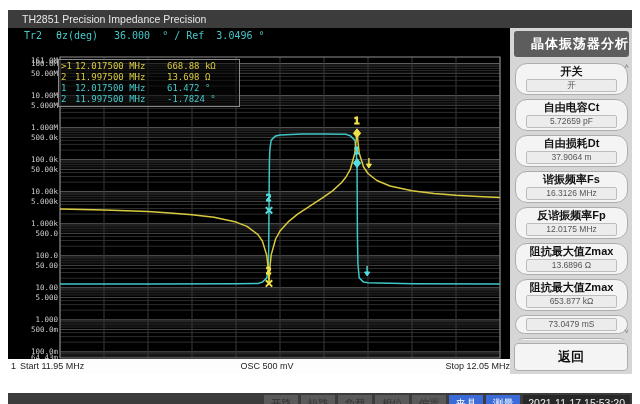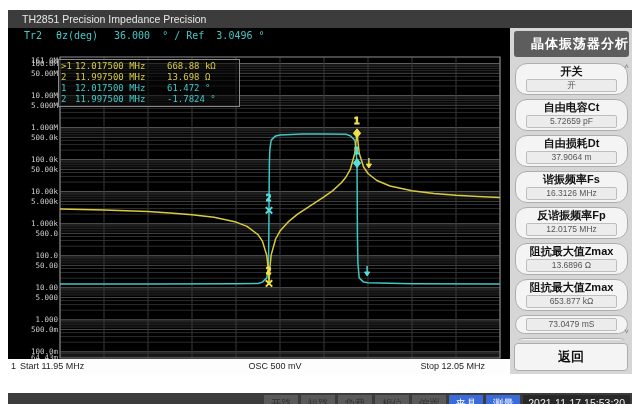--- a/index.html
+++ b/index.html
@@ -28,22 +28,22 @@
 
   .readout{position:absolute;left:50px;top:31px;width:182px;height:48px;
     border:1px solid #8a8a8a;background:rgba(8,8,8,0.55);box-sizing:border-box;padding:1px 0 0 2px;}
   .ro-row{display:flex;height:11px;line-height:11px;font-size:9px;white-space:pre;}
   .ro-sel{width:14px;}.ro-freq{width:92px;}.ro-val{flex:1;}
 
   .freqstrip{position:absolute;left:0;top:331px;width:502px;height:15px;background:#fdfdfd;
     color:#1c1c1c;font-size:9px;line-height:15px;}
   .fs-chan{position:absolute;left:3px;}
   .fs-start{position:absolute;left:12px;}
-  .fs-osc{position:absolute;left:16px;width:100%;text-align:center;}
-  .fs-stop{position:absolute;right:25px;}
+  .fs-osc{position:absolute;left:8px;width:100%;text-align:center;}
+  .fs-stop{position:absolute;right:0;}
 
   
   .panel{position:absolute;left:502px;top:0;width:122px;height:346px;background:#d6d6d6;
     box-sizing:border-box;display:flex;flex-direction:column;padding:3px 3px 3px 4px;}
   .panel-header{background:#5d5d5d;color:#fff;font-size:13px;font-weight:bold;text-align:center;
     height:26px;line-height:26px;border-radius:3px;flex:0 0 auto;letter-spacing:1px;padding-left:17px;}
   .panel-items{flex:1 1 auto;overflow:hidden;position:relative;margin-top:2px;}
   .softkey{background:#f4f4f4;border:1px solid #adadad;border-radius:12px;margin:4px 1px;
     padding:1px 2px;text-align:center;}
   .sk-label{font-size:11px;font-weight:bold;color:#111;line-height:13px;}

